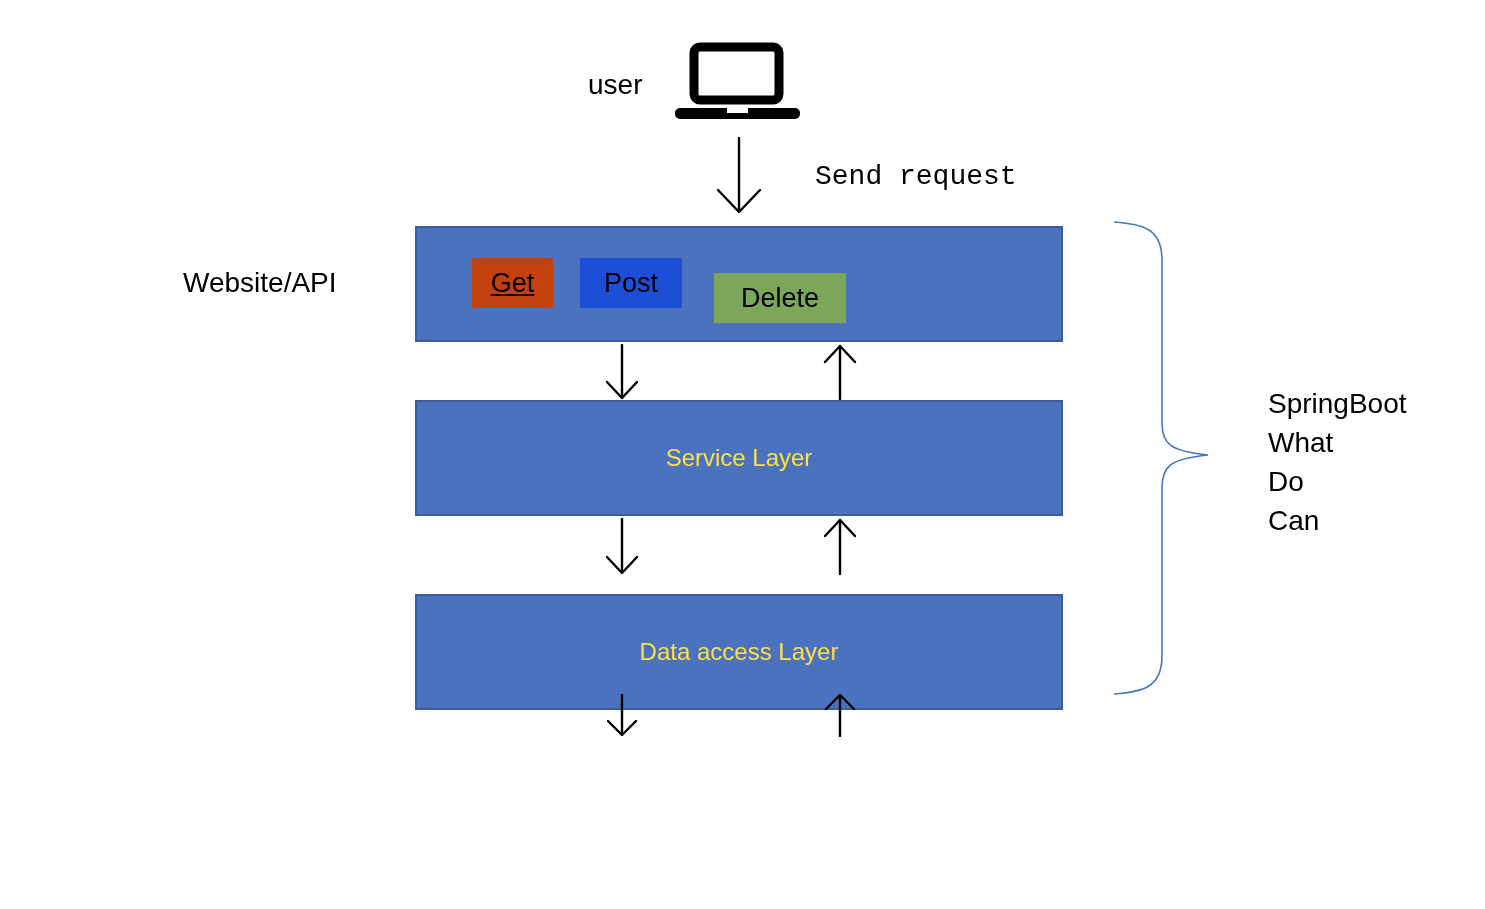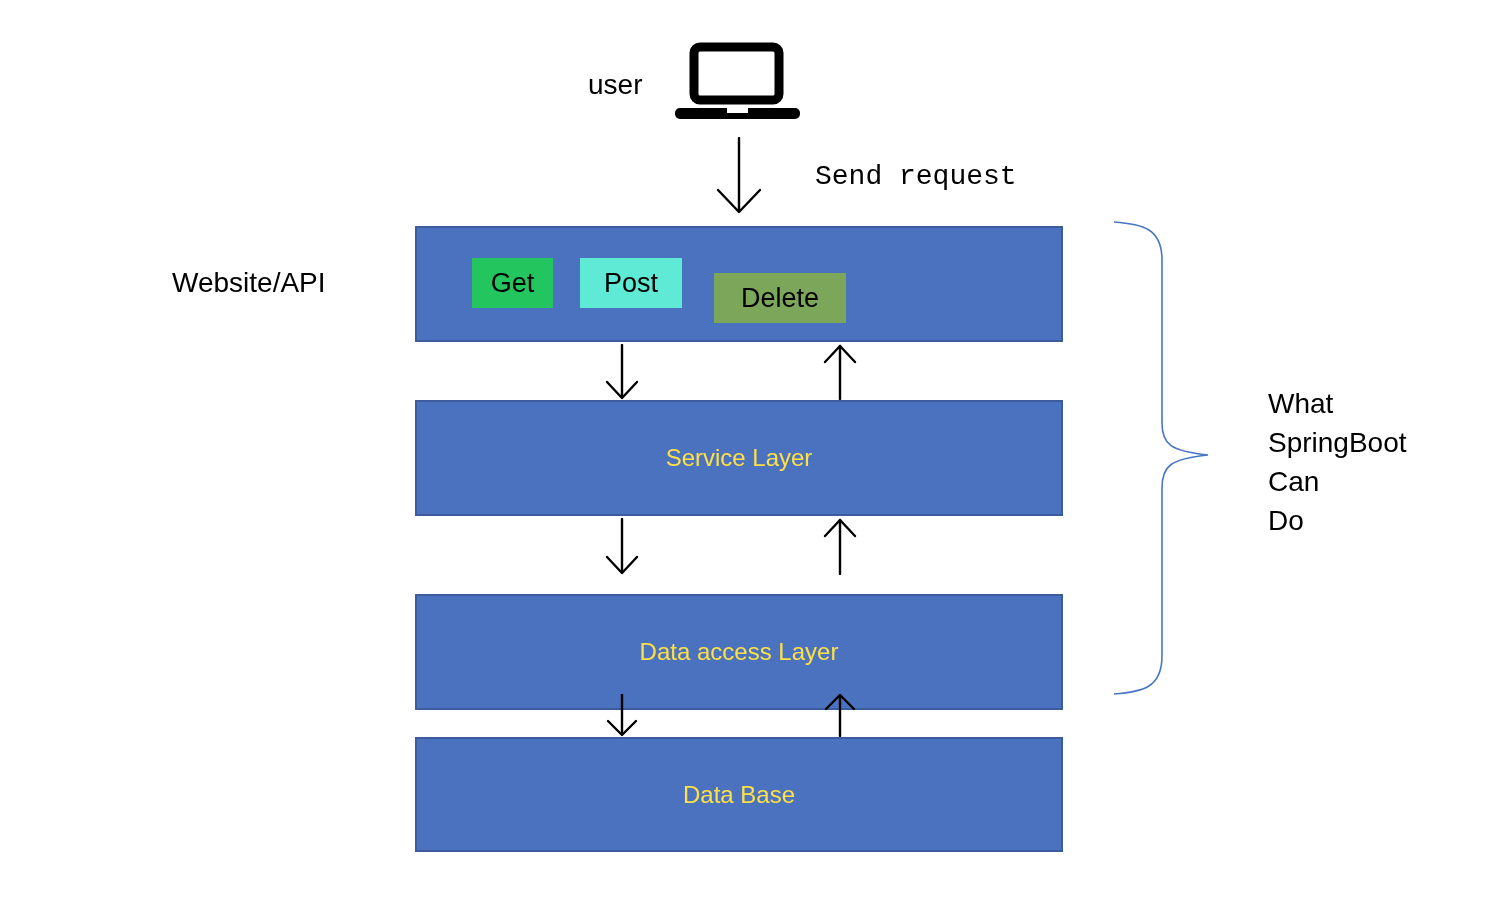--- a/index.html
+++ b/index.html
@@ -8,21 +8,21 @@
     background: #ffffff;
     font-family: "Liberation Sans", sans-serif;
     color: #000000;
     overflow: hidden;
   }
   .stage { position: relative; width: 1485px; height: 909px; }
   .txt { position: absolute; white-space: nowrap; }
 
   .user-label     { left: 588px; top: 69px;  font-size: 28px; }
   .send-request   { left: 815px; top: 161px; font-size: 28px; font-family: Liberation Mono, monospace; }
-  .website-api    { left: 172px; top: 267px; font-size: 28px; text-align: right; }
+  .website-api    { left: 183px; top: 267px; font-size: 28px; text-align: right; }
 
   .laptop { position: absolute; left: 670px; top: 38px; }
 
   .arrow { position: absolute; }
   .arrow line, .arrow polyline {
     stroke: #000000; stroke-width: 2.4; fill: none;
     stroke-linecap: round; stroke-linejoin: round;
   }
 
   .layer-box {
@@ -70,22 +70,22 @@
 
   <svg class="arrow" style="left:715px; top:137px;" width="48" height="78" viewBox="0 0 48 78">
     <line x1="24" y1="1" x2="24" y2="74"></line>
     <polyline points="3,53 24,75 45,53"></polyline>
   </svg>
   <div class="txt send-request">Send request</div>
 
   <div class="txt website-api">Website/API</div>
 
   <div class="layer-box box-1" style="background-color: rgb(75, 114, 191); border-color: rgb(61, 92, 158);">
-    <div class="http-btn http-get" style="background-color: #22c55e;">Get</div>
-    <div class="http-btn http-post" style="background-color: #5eead4;">Post</div>
+    <div class="http-btn http-get" style="background-color: #c2410c; text-decoration: underline;">Get</div>
+    <div class="http-btn http-post" style="background-color: #1d4ed8;">Post</div>
     <div class="http-btn http-delete" style="background-color: rgb(124, 166, 90); margin-top: 15px;">Delete</div>
   </div>
 
   <svg class="arrow" style="left:602px; top:344px;" width="40" height="56" viewBox="0 0 40 56">
     <line x1="20" y1="1" x2="20" y2="53"></line>
     <polyline points="5,38 20,54 35,38"></polyline>
   </svg>
   <svg class="arrow" style="left:820px; top:344px;" width="40" height="56" viewBox="0 0 40 56">
     <line x1="20" y1="2" x2="20" y2="55"></line>
     <polyline points="5,18 20,2 35,18"></polyline>
@@ -110,31 +110,28 @@
 
   <svg class="arrow" style="left:602px; top:694px;" width="40" height="43" viewBox="0 0 40 43">
     <line x1="20" y1="0" x2="20" y2="40"></line>
     <polyline points="6,27 20,41 34,27"></polyline>
   </svg>
   <svg class="arrow" style="left:820px; top:694px;" width="40" height="43" viewBox="0 0 40 43">
     <line x1="20" y1="1" x2="20" y2="42"></line>
     <polyline points="6,15 20,1 34,15"></polyline>
   </svg>
 
-  <div class="layer-box box-4" style="background-color: rgb(75, 114, 191); border-color: rgb(61, 92, 158);">
-    <div class="layer-label">Data Base</div>
-  </div>
 
   <svg class="brace" width="104" height="482" viewBox="0 0 104 482">
     <path d="M 6 4 C 34 6, 54 10, 54 42
              L 54 205 C 54 226, 62 233, 100 237
              C 62 241, 54 248, 54 270
              L 54 438 C 54 470, 34 474, 6 476" style="stroke: rgb(72, 118, 198);"></path>
   </svg>
 
   <div class="annotation">
+    <div>SpringBoot</div>
     <div>What</div>
-    <div>SpringBoot</div>
+    <div>Do</div>
     <div>Can</div>
-    <div>Do</div>
   </div>
 
 </div>
 
 </body></html>

